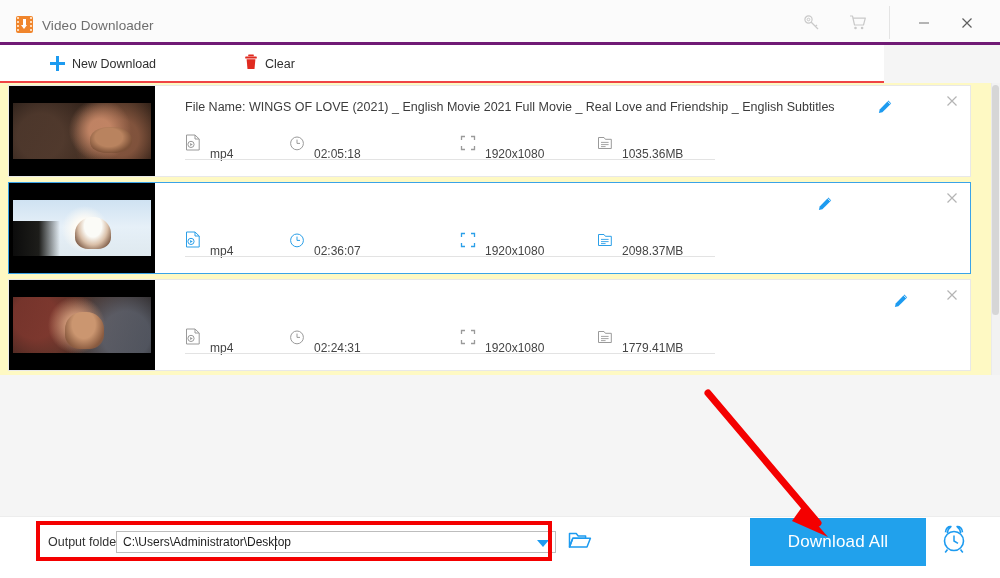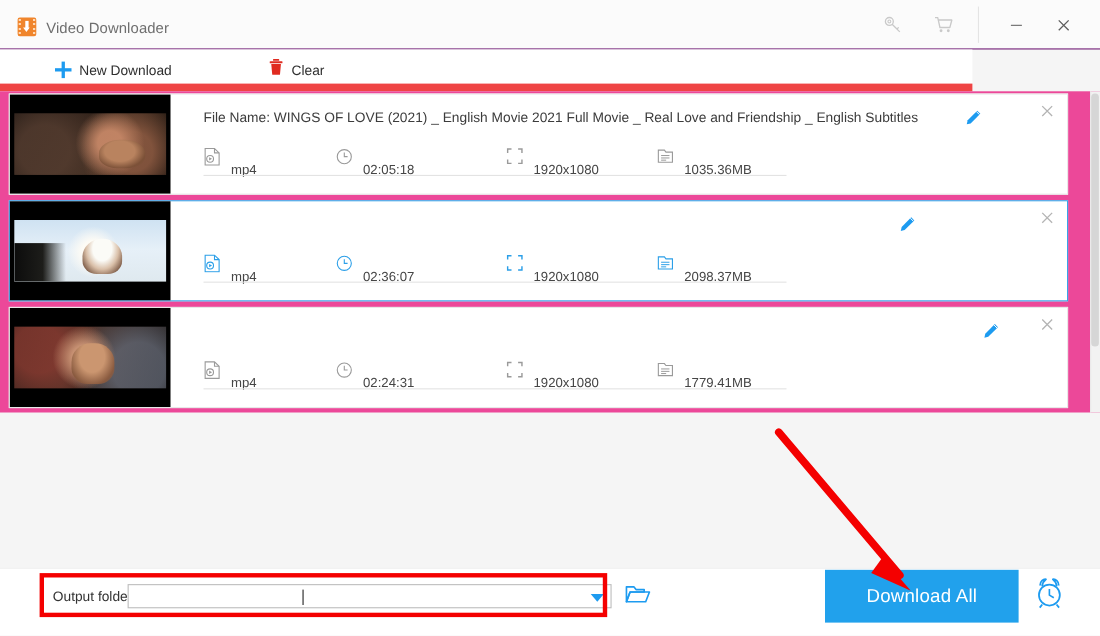--- a/index.html
+++ b/index.html
@@ -20,21 +20,21 @@
     box-sizing: border-box;
   }
 
   
   .titlebar {
     position: absolute;
     left: 0; top: 0;
     width: 1000px;
     height: 45px;
     background: #fbfbfb;
-    border-bottom: 1px solid #701a75;
+    border-bottom: 3px solid #701a75;
     box-sizing: border-box;
   }
   .app-icon {
     position: absolute;
     left: 16px; top: 16px;
     width: 17px; height: 17px;
     background: #f0852c;
     border-radius: 2px;
     box-sizing: border-box;
   }
@@ -89,21 +89,21 @@
   }
   .tb-min  { left: 903px; width: 42px; }
   .tb-close{ left: 946px; width: 42px; }
 
   
   .toolbar {
     position: absolute;
     left: 0; top: 45px;
     width: 884px; height: 38px;
     background: #ffffff;
-    border-bottom: 7px solid #ef4444;
+    border-bottom: 2px solid #ef4444;
     box-sizing: border-box;
   }
   .tool-item {
     position: absolute;
     top: 0; height: 37px;
     display: flex;
     align-items: center;
     cursor: default;
     white-space: nowrap;
   }
@@ -125,21 +125,21 @@
   }
   .plus-icon::before { left: 6px; top: 0; width: 3px; height: 15px; }
   .plus-icon::after  { left: 0; top: 6px; width: 15px; height: 3px; }
 
   
   .list {
     position: absolute;
     left: 0; top: 83px;
     width: 1000px;
     height: 292px;
-    background: #ec4899;
+    background: #fef9c3;
     overflow: hidden;
   }
   .scrolltrack {
     position: absolute;
     right: 0; top: 83px;
     width: 9px; height: 292px;
     background: #f2f2f2;
     border-left: 1px solid #eaeaea;
     box-sizing: border-box;
   }
@@ -265,21 +265,21 @@
     align-items: center;
     white-space: nowrap;
   }
   .meta-cell .mlabel {
     font-size: 12px;
     color: #454545;
     margin-left: 9px;
     margin-top: 19px;
   }
   .mc0 { left: 0px; }
-  .mc1 { left: 120px; }
+  .mc1 { left: 104px; }
   .mc2 { left: 275px; }
   .mc3 { left: 412px; text-align: right; }
   .divider {
     position: absolute;
     left: 30px; top: 73px;
     width: 530px;
     height: 1px;
     background: #e3e3e3;
   }
   .item-close {
@@ -618,20 +618,21 @@
   </div>
 
   <div class="scrolltrack"></div>
   <div class="scrollthumb"></div>
 
   <div class="bottombar"></div>
 
   <div class="out-label">Output folder:</div>
 
   <div class="out-input">
+    <span class="val">C:\Users\Administrator\Desktop</span>
     <span class="out-caret"></span>
     <span class="out-arrow"></span>
   </div>
 
   <div class="browse-btn">
     <span>
       <svg width="24" height="20" viewBox="0 0 24 20">
         <path d="M1.5 17 V3.5 H8.2 L10.2 6 H17.6 V8.2 H4.8 L1.5 17 Z" fill="none" stroke="#1d9bf0" stroke-width="1.5" stroke-linejoin="round"></path>
         <path d="M4.8 8.2 H22.4 L19 17 H1.5 Z" fill="none" stroke="#1d9bf0" stroke-width="1.5" stroke-linejoin="round"></path>
       </svg>

